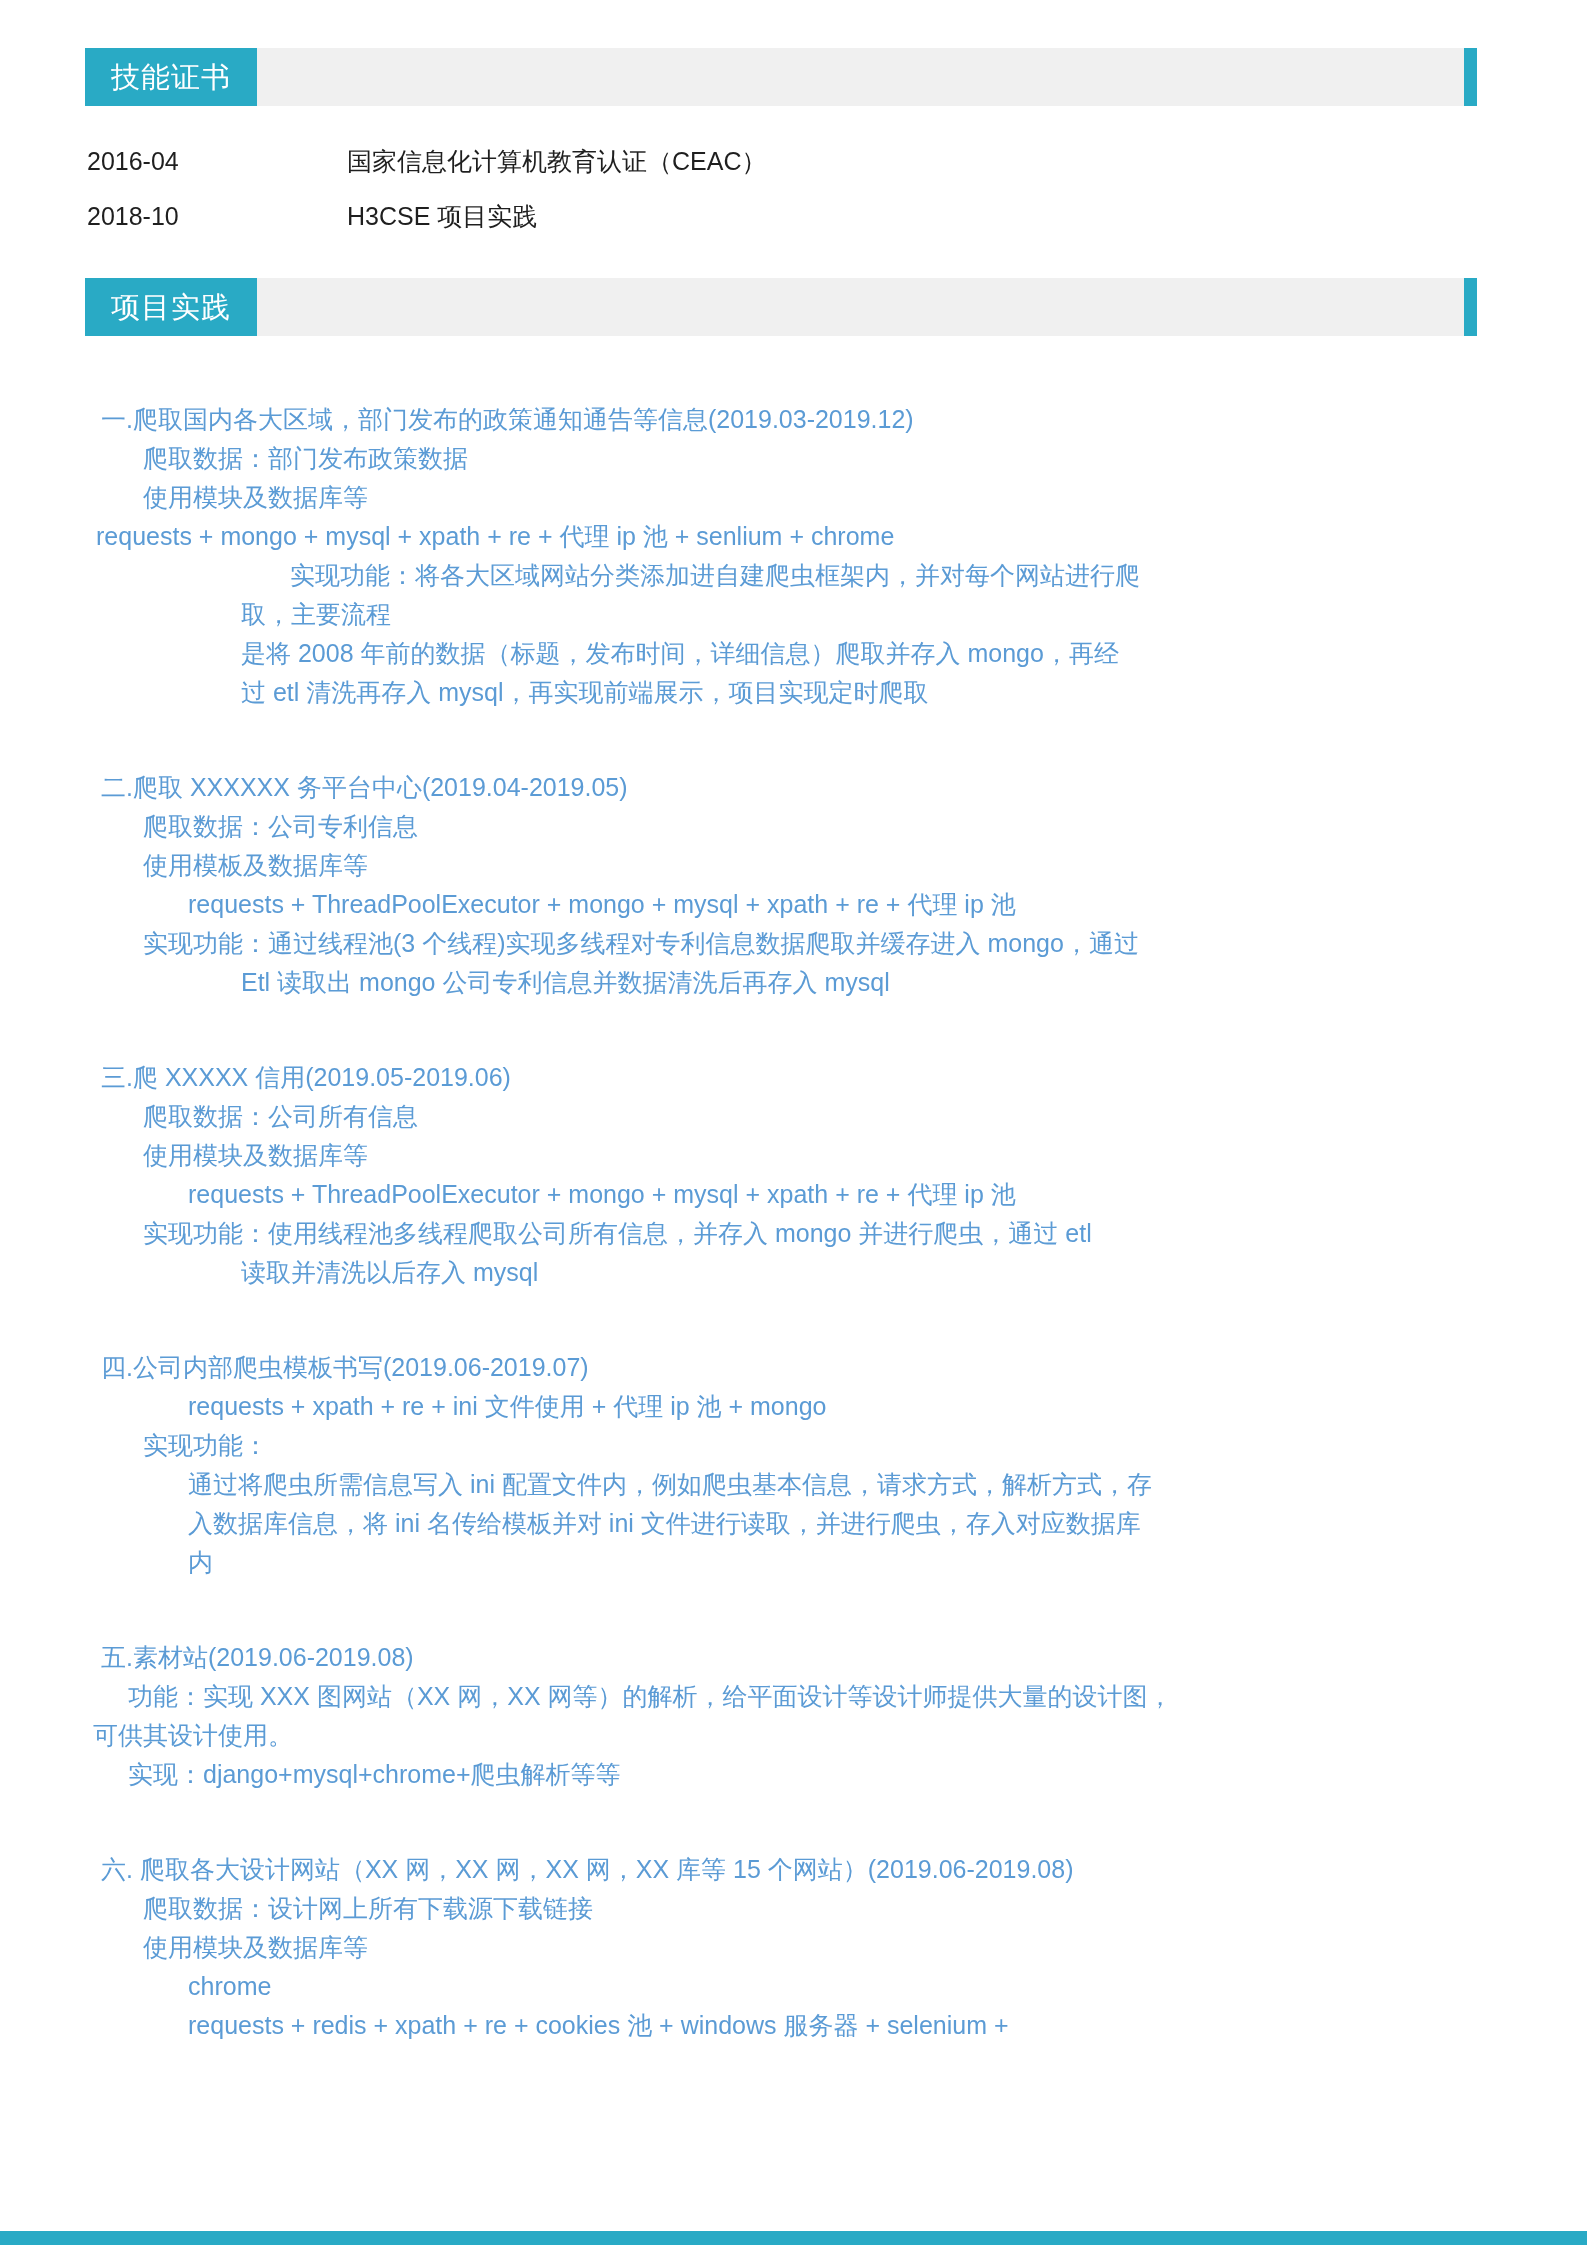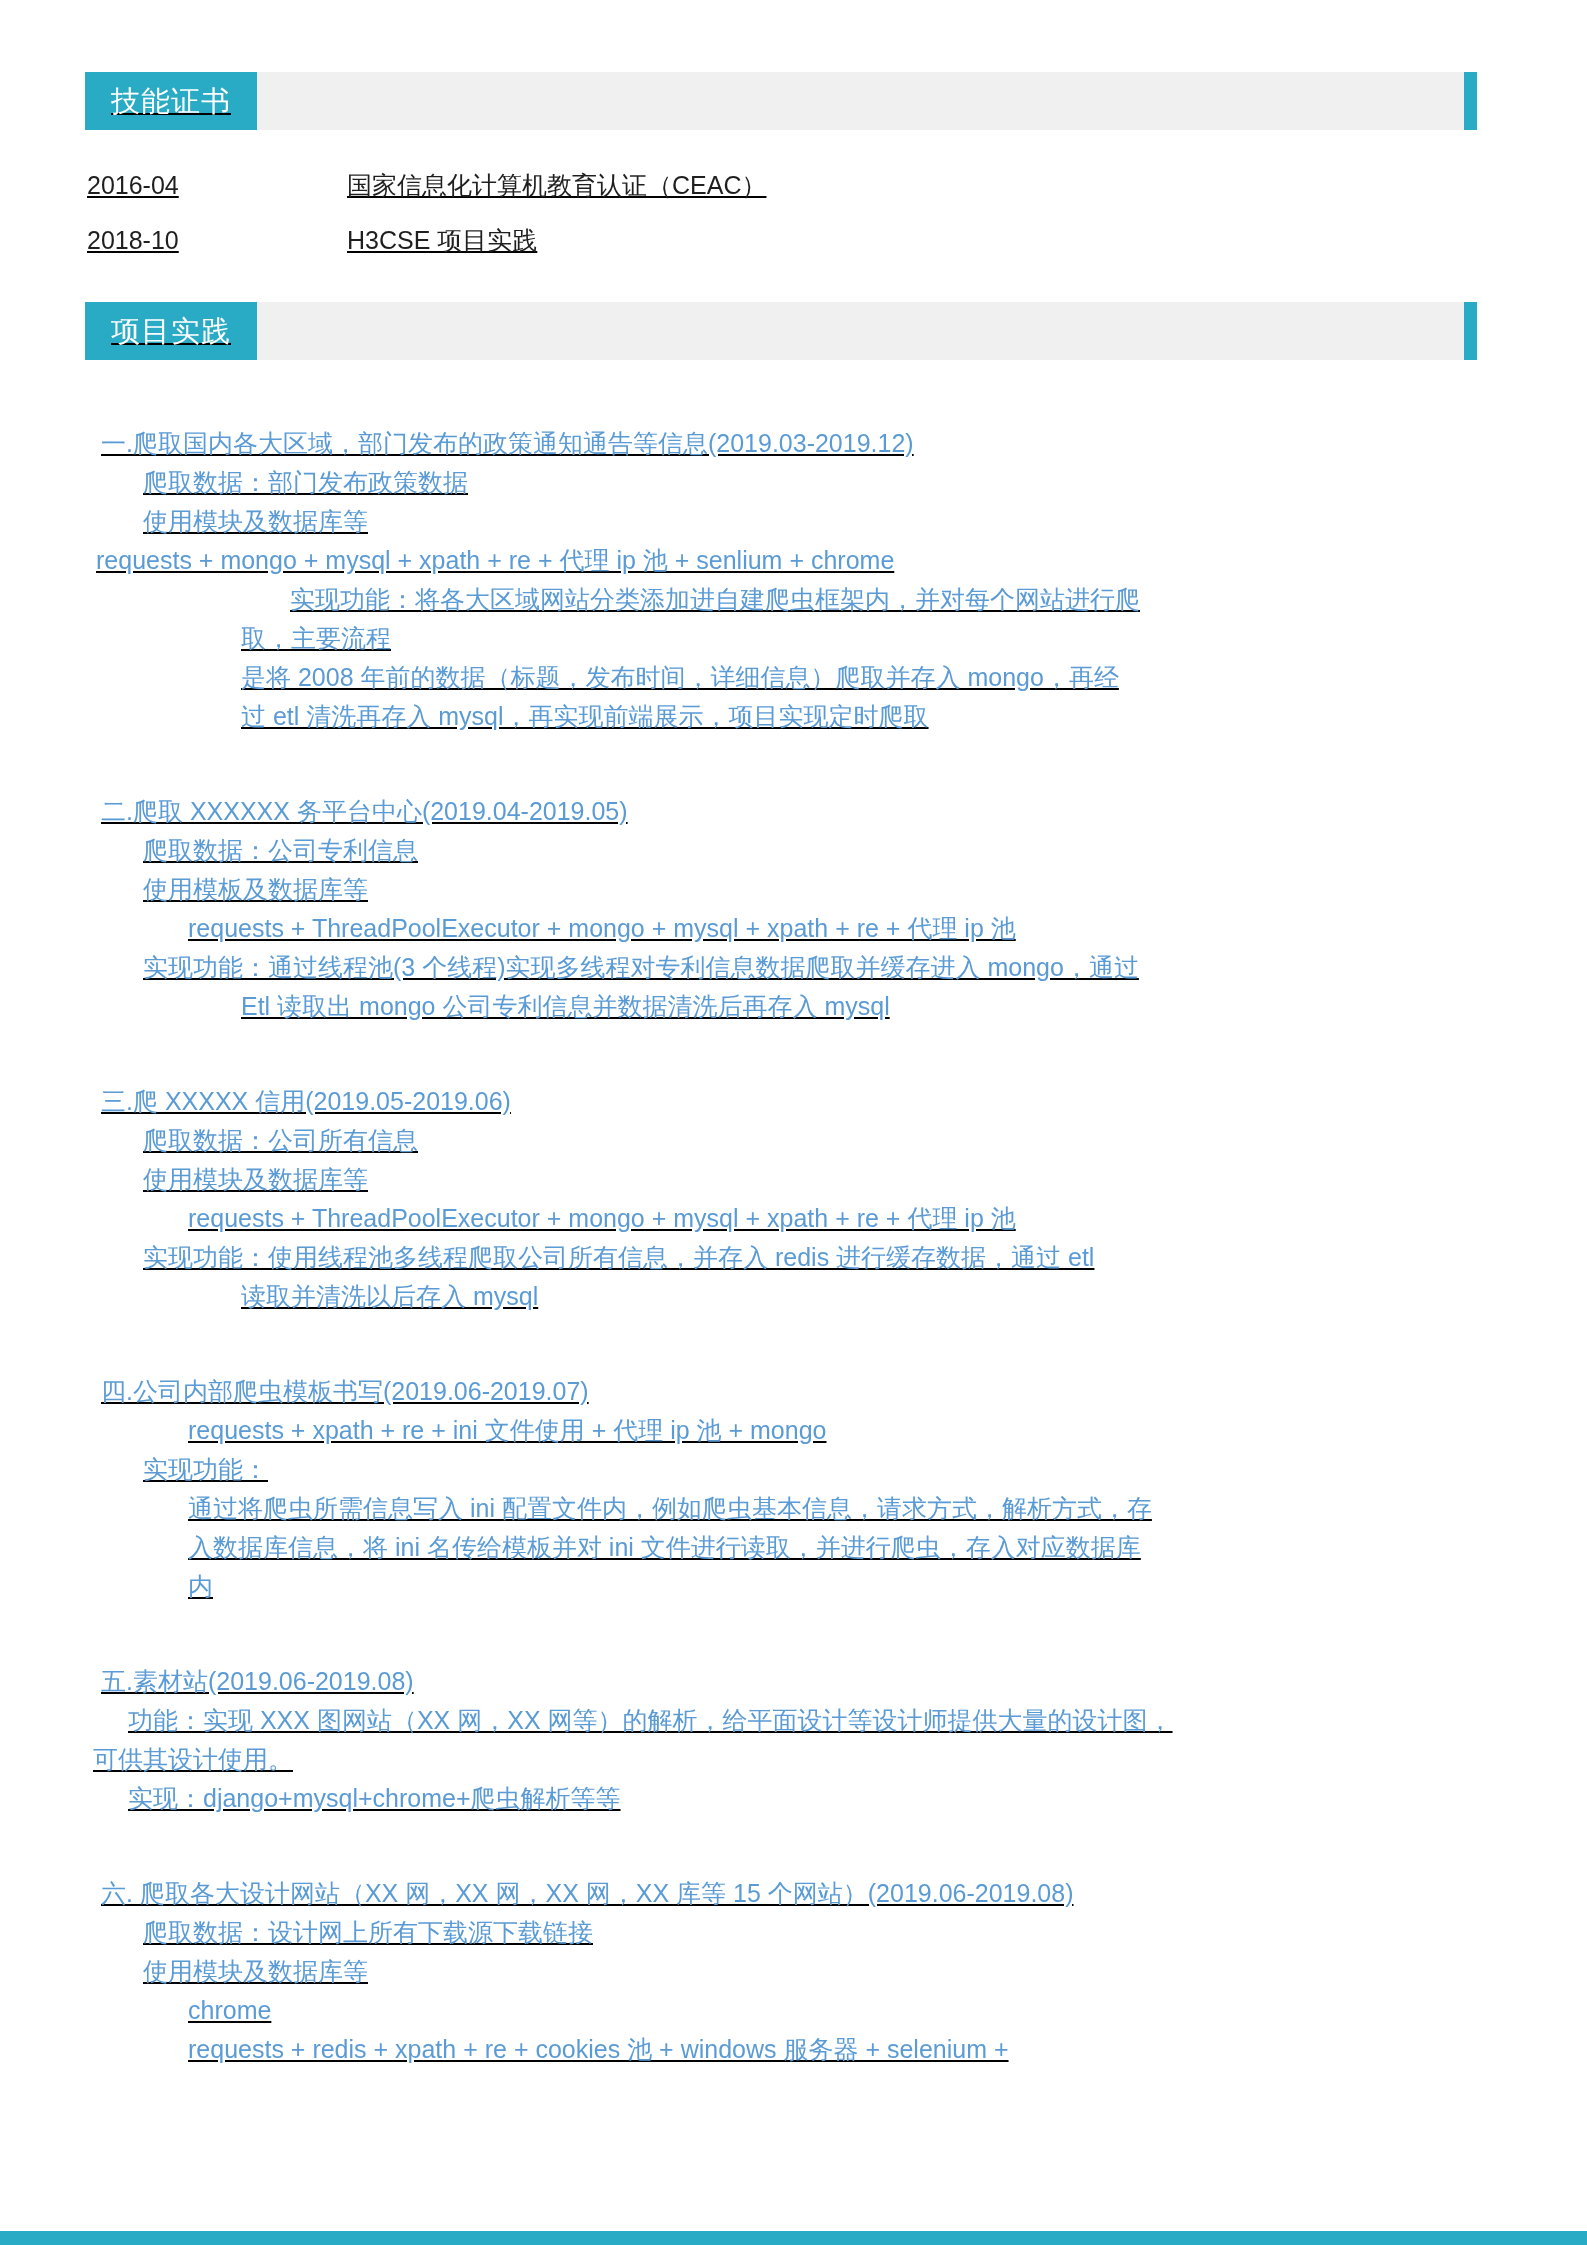--- a/index.html
+++ b/index.html
@@ -11,22 +11,21 @@
   }
   *{margin:0;padding:0;box-sizing:border-box;}
   html,body{background:#fff;}
   body{font-family:"Liberation Sans","DejaVu Sans",sans-serif;}
   .page{
     position:relative;
     width:1587px;
     height:2245px;
     background:var(--page-bg);
     overflow:hidden;
-    padding:72px 110px 0 85px;
-    text-decoration:underline;
+    padding:48px 110px 0 85px;
   }
   
   .sec-header{
     display:flex;
     align-items:stretch;
     height:58px;
     width:1392px; 
   }
   .sec-title{
     background:var(--accent);
@@ -123,21 +122,21 @@
           <div class="pline i4">使用模板及数据库等</div>
           <div class="pline i5">requests + ThreadPoolExecutor + mongo + mysql + xpath + re + 代理 ip 池</div>
           <div class="pline i4">实现功能：通过线程池(3 个线程)实现多线程对专利信息数据爬取并缓存进入 mongo，通过</div>
           <div class="pline i6">Etl 读取出 mongo 公司专利信息并数据清洗后再存入 mysql</div>
         </div>
         <div class="project">
           <div class="pline i2">三.爬 XXXXX 信用(2019.05-2019.06)</div>
           <div class="pline i4">爬取数据：公司所有信息</div>
           <div class="pline i4">使用模块及数据库等</div>
           <div class="pline i5">requests + ThreadPoolExecutor + mongo + mysql + xpath + re + 代理 ip 池</div>
-          <div class="pline i4">实现功能：使用线程池多线程爬取公司所有信息，并存入 redis 进行缓存数据，通过 etl</div>
+          <div class="pline i4">实现功能：使用线程池多线程爬取公司所有信息，并存入 mongo 并进行爬虫，通过 etl</div>
           <div class="pline i6">读取并清洗以后存入 mysql</div>
         </div>
         <div class="project">
           <div class="pline i2">四.公司内部爬虫模板书写(2019.06-2019.07)</div>
           <div class="pline i5">requests + xpath + re + ini 文件使用 + 代理 ip 池 + mongo</div>
           <div class="pline i4">实现功能：</div>
           <div class="pline i5">通过将爬虫所需信息写入 ini 配置文件内，例如爬虫基本信息，请求方式，解析方式，存</div>
           <div class="pline i5">入数据库信息，将 ini 名传给模板并对 ini 文件进行读取，并进行爬虫，存入对应数据库</div>
           <div class="pline i5">内</div>
         </div>

